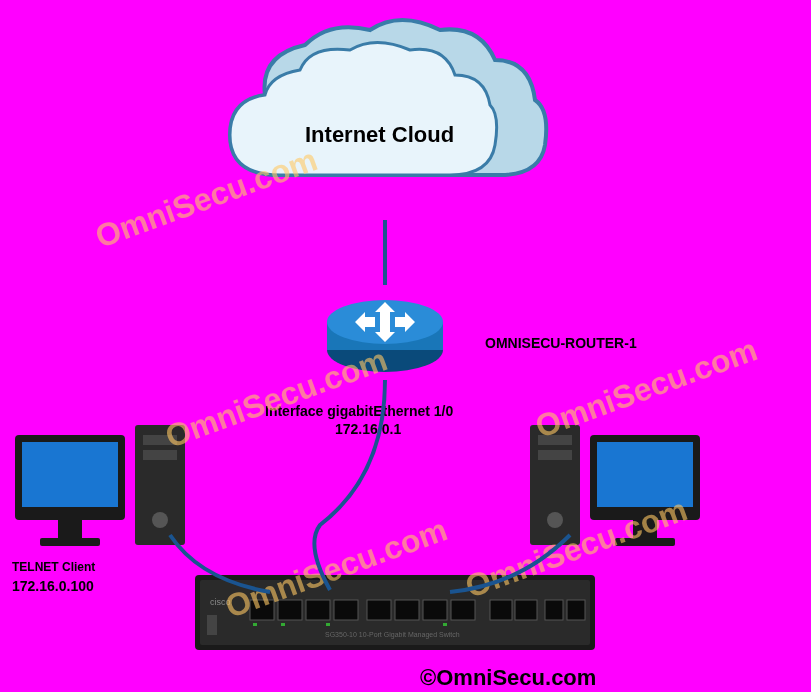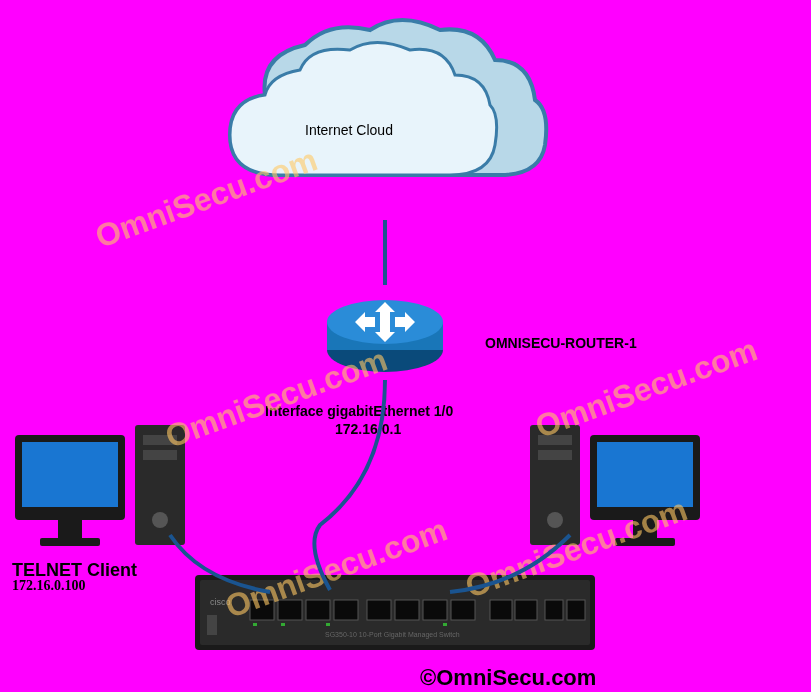--- a/index.html
+++ b/index.html
@@ -15,22 +15,22 @@
       position: absolute;
       left: 190px;
       top: 5px;
       width: 370px;
       height: 230px;
     }
     .cloud-label {
       position: absolute;
       left: 305px;
       top: 122px;
-      font-weight: normal;
-      font-size: 14px;
+      font-weight: bold;
+      font-size: 22px;
       color: #000;
       z-index: 10;
     }
     .router-container {
       position: absolute;
       left: 320px;
       top: 280px;
       width: 130px;
       height: 100px;
     }
@@ -64,31 +64,30 @@
       left: 10px;
       top: 420px;
       width: 180px;
       height: 140px;
     }
     .pc-left-label {
       position: absolute;
       left: 12px;
       top: 560px;
       font-weight: bold;
-      font-size: 18px;
+      font-size: 12px;
       color: #000;
     }
     .pc-left-ip {
       position: absolute;
       left: 12px;
       top: 578px;
       font-weight: bold;
       font-size: 14px;
       color: #000;
-      font-family: Liberation Serif, serif;
     }
     .pc-right {
       position: absolute;
       left: 525px;
       top: 420px;
       width: 180px;
       height: 140px;
     }
     .switch-container {
       position: absolute;

